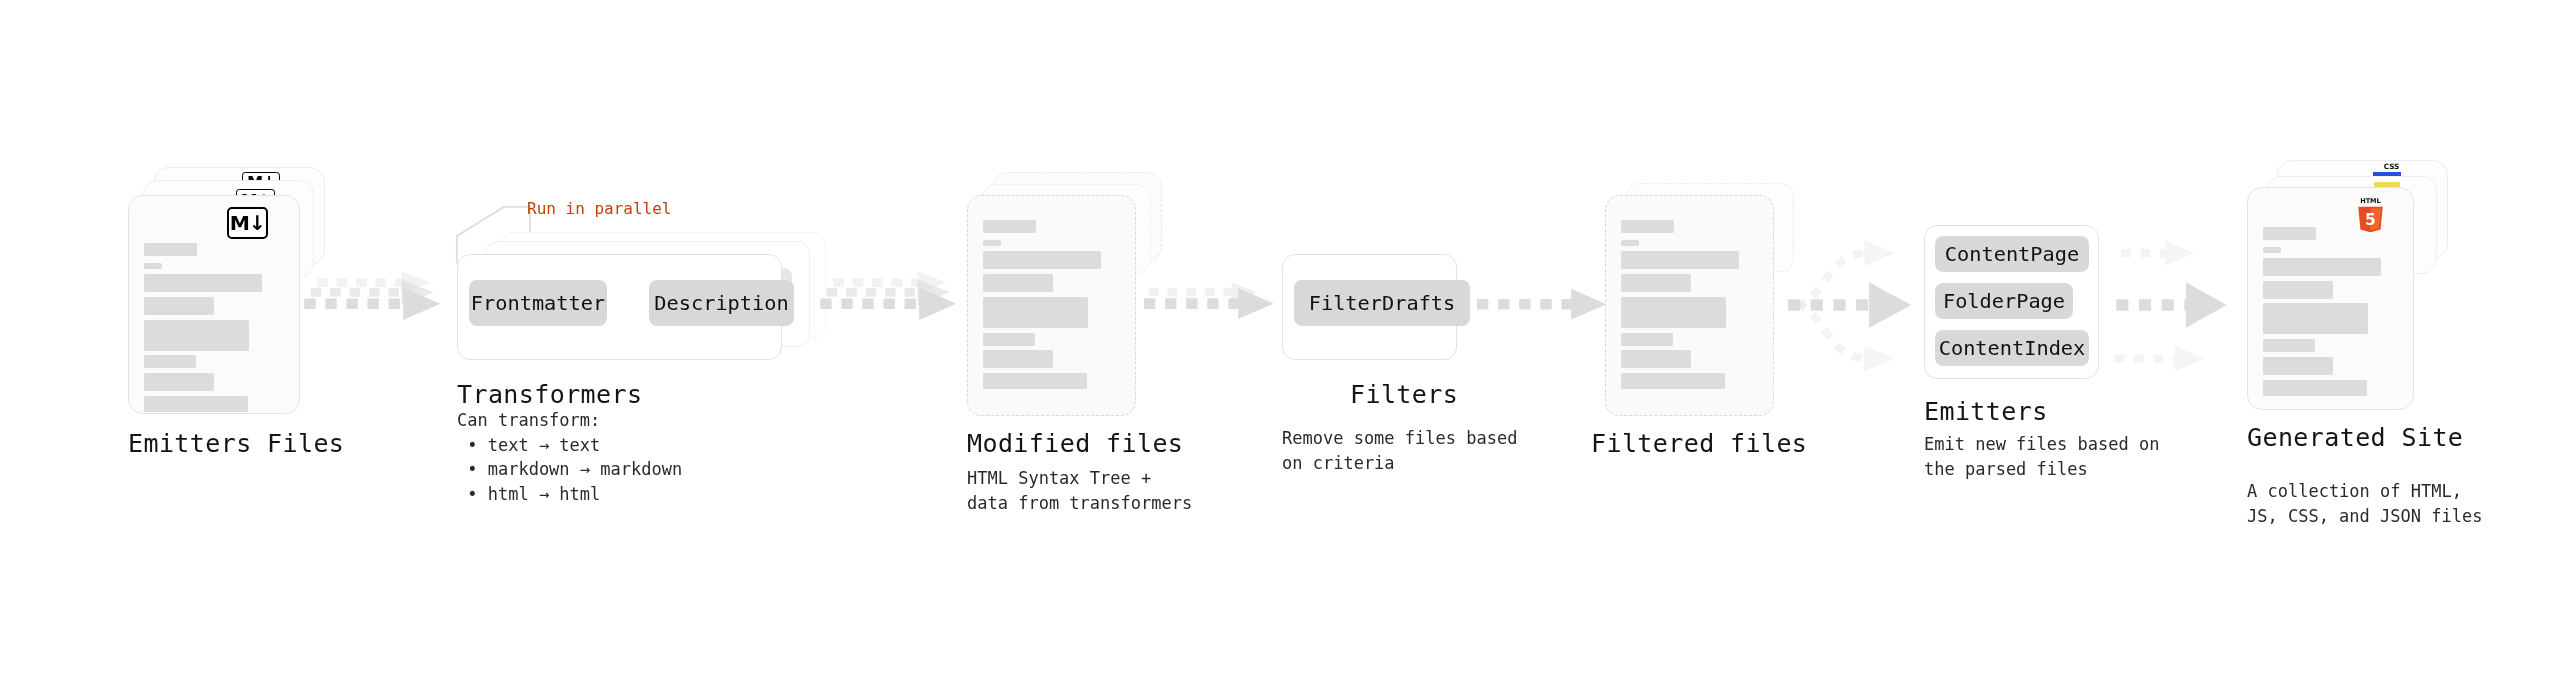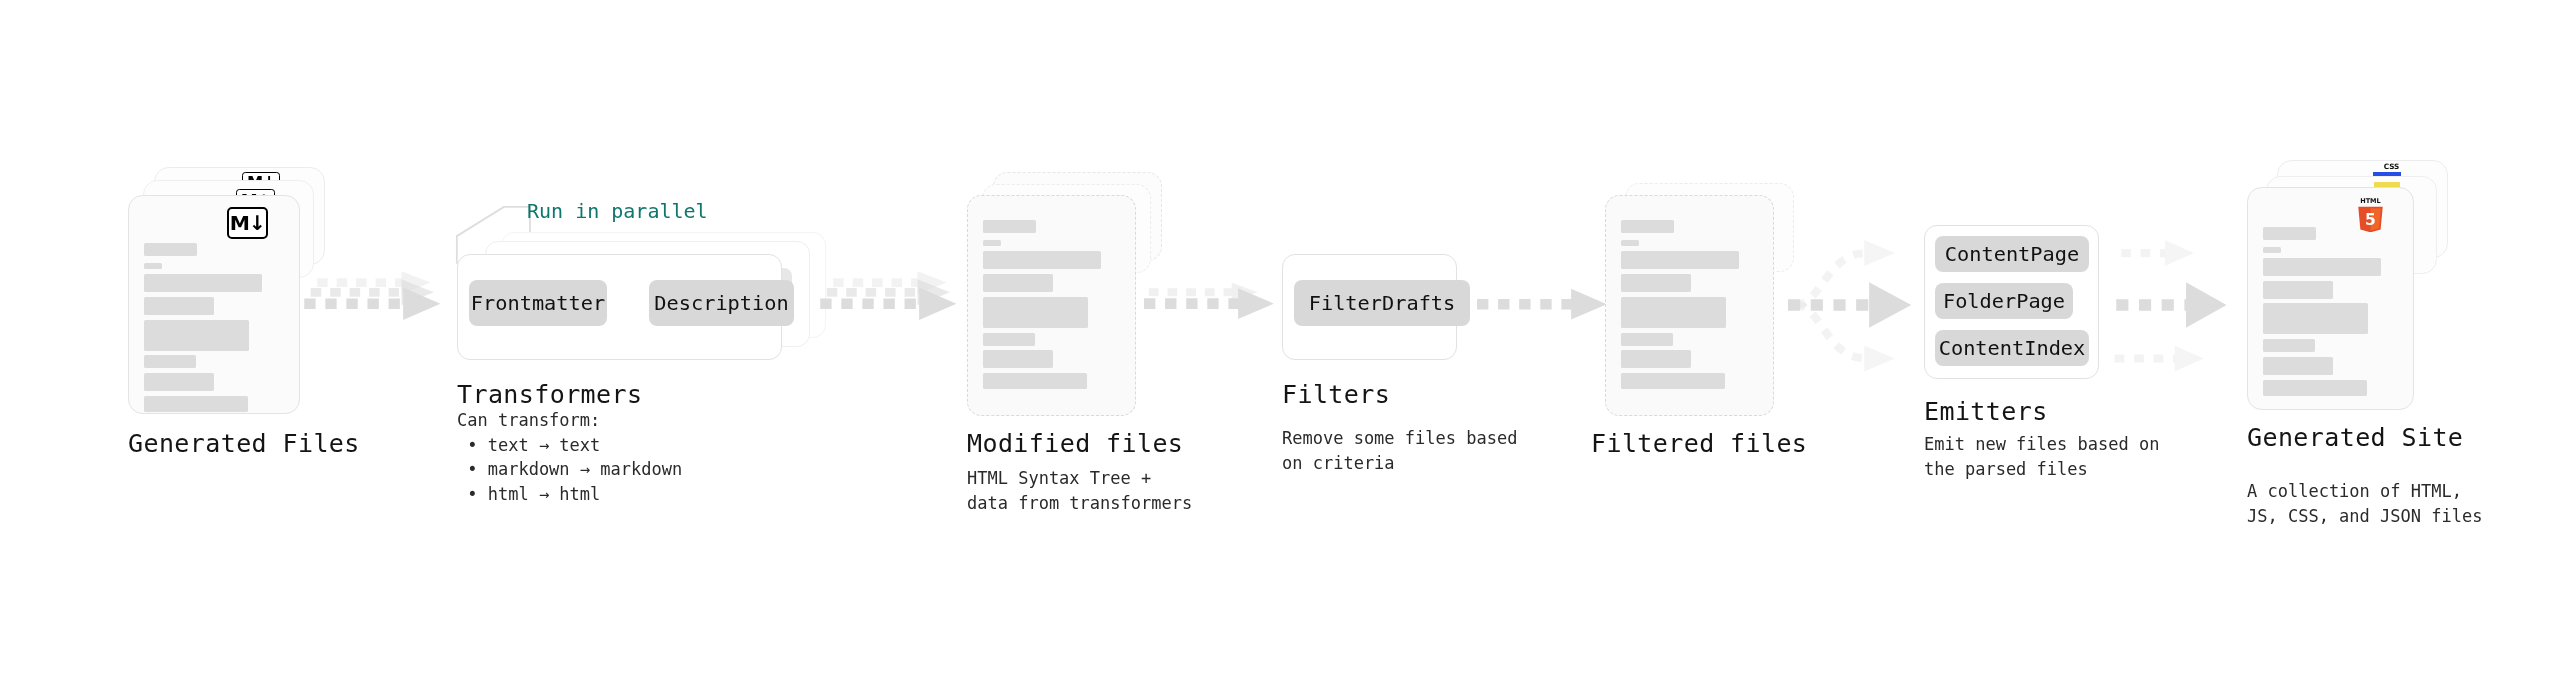--- a/index.html
+++ b/index.html
@@ -89,22 +89,22 @@
     display:flex;align-items:center;justify-content:center;
     font-size:20.3px;color:#111;
     white-space:nowrap;
     box-sizing:border-box;
   }
   .chip.g1{background:#e7e7e7;color:transparent;}
   .chip.g2{background:#f0f0f0;color:transparent;}
 
   .parallel-label{
     position:absolute;
-    font-size:20px;
-    color:#0f766e;
+    font-size:16px;
+    color:#c2410c;
     white-space:nowrap;
   }
 
   svg.ov{position:absolute;overflow:visible;}
 </style>
 </head>
 <body>
 
 <div class="stage">
 
@@ -121,21 +121,21 @@
       <div class="sk" style="left:14.6px;top:47px;width:53px;height:13px;"></div>
       <div class="sk" style="left:14.6px;top:67px;width:18.7px;height:5.7px;"></div>
       <div class="sk" style="left:14.6px;top:78px;width:118px;height:18px;"></div>
       <div class="sk" style="left:14.6px;top:101px;width:70px;height:18px;"></div>
       <div class="sk" style="left:14.6px;top:124px;width:105px;height:31px;"></div>
       <div class="sk" style="left:14.6px;top:159px;width:52px;height:13px;"></div>
       <div class="sk" style="left:14.6px;top:177px;width:70px;height:18px;"></div>
       <div class="sk" style="left:14.6px;top:200px;width:104px;height:16.3px;"></div>
     </div>
 
-    <div class="cap-title" style="left:128px;top:429px;">Generated Files</div>
+    <div class="cap-title" style="left:128px;top:429px;">Emitters Files</div>
   </div>
 
   <svg class="ov" style="left:301px;top:268px;" width="154" height="73" viewBox="0 0 190 90">
     <g opacity="0.35">
       <line x1="20" y1="18" x2="126" y2="18" stroke="#dcdcdc" stroke-width="11" stroke-dasharray="13 11"></line>
       <polygon points="124,4 160,18 124,32" fill="#dcdcdc"></polygon>
     </g>
     <g opacity="0.6">
       <line x1="12" y1="30" x2="126" y2="30" stroke="#dcdcdc" stroke-width="11" stroke-dasharray="13 11"></line>
       <polygon points="124,14 164,30 124,46" fill="#dcdcdc"></polygon>
@@ -230,21 +230,21 @@
     <g opacity="1">
       <line x1="0" y1="34" x2="118" y2="34" stroke="#dcdcdc" stroke-width="13" stroke-dasharray="14 12"></line>
       <polygon points="116,15 160,34 116,53" fill="#dcdcdc"></polygon>
     </g>
   </svg>
 
   <div>
     <div class="pbox" style="left:1282px;top:254px;width:175px;height:106px;"></div>
     <div class="chip" style="left:1294px;top:280px;width:176px;height:46px;">FilterDrafts</div>
 
-    <div class="cap-title" style="left:1282px;top:380px;">Filters</div>
+    <div class="cap-title" style="left:1350px;top:380px;">Filters</div>
     <div class="cap-sub" style="left:1282px;top:426px;">Remove some files based
 on criteria</div>
   </div>
 
   <svg class="ov" style="left:1477px;top:283px;" width="142" height="57" viewBox="0 0 175 70">
     <g opacity="1">
       <line x1="0" y1="26" x2="118" y2="26" stroke="#dcdcdc" stroke-width="13" stroke-dasharray="14 12"></line>
       <polygon points="116,7 160,26 116,45" fill="#dcdcdc"></polygon>
     </g>
   </svg>

